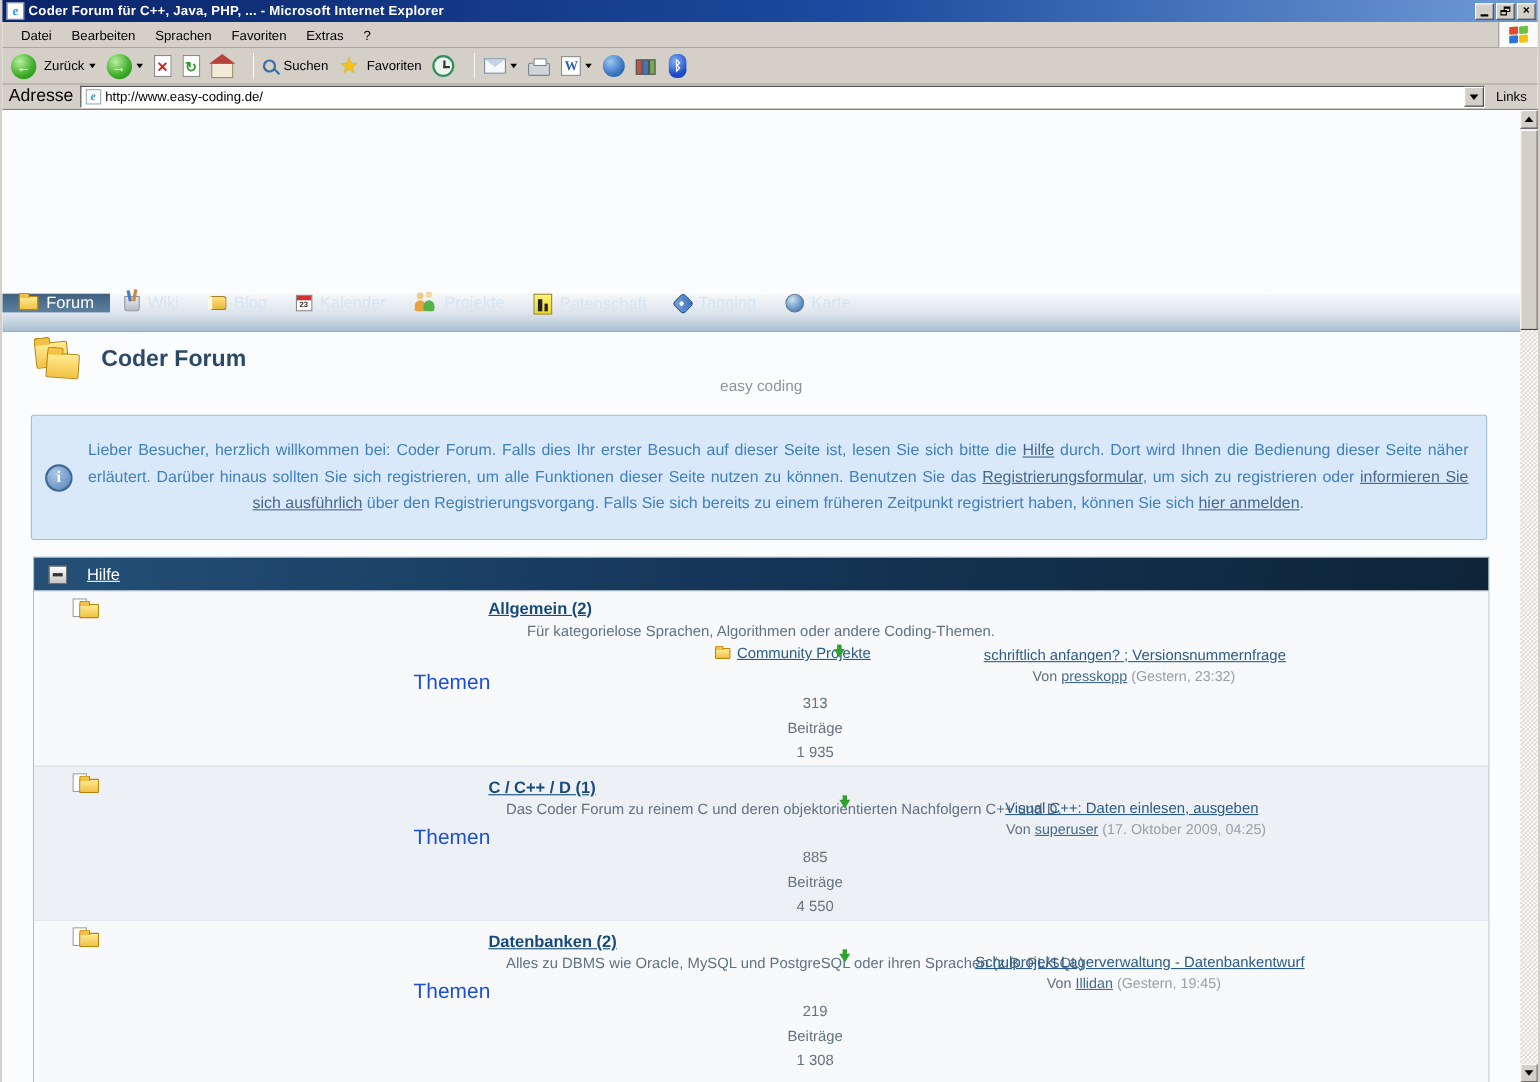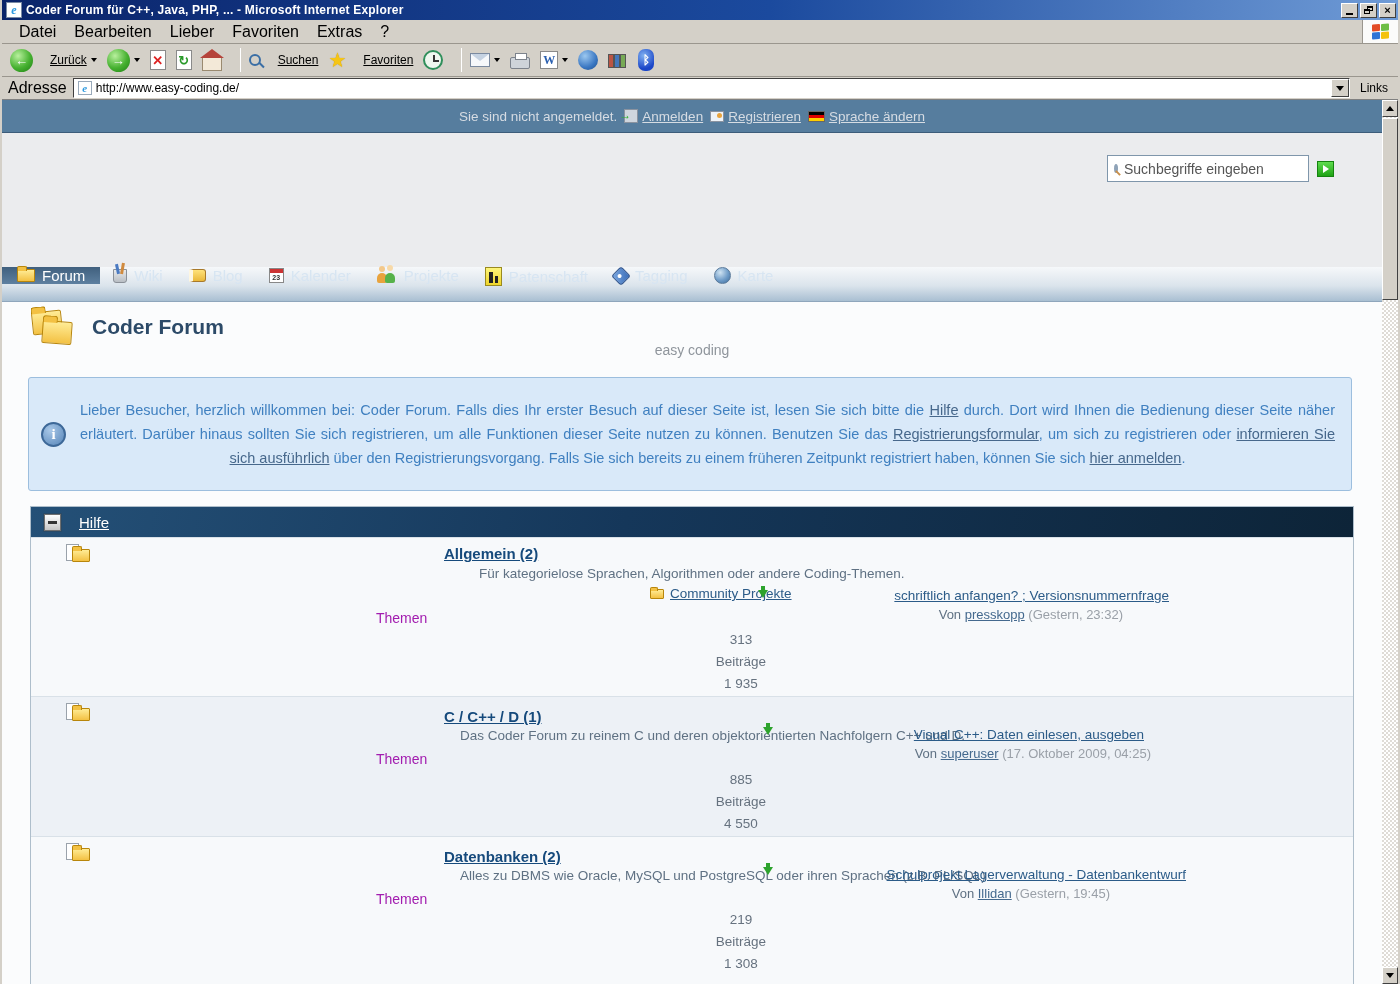--- a/index.html
+++ b/index.html
@@ -19,38 +19,38 @@
     display:flex; align-items:center; justify-content:center; font:bold 9px "Liberation Sans",sans-serif; color:#000; }
   .glyph-min { width:7px; height:2px; background:#000; margin-top:7px; }
   .glyph-restore { position:relative; width:9px; height:8px; }
   .glyph-restore i { position:absolute; border:1px solid #000; border-top-width:2px; width:6px; height:5px; display:block; }
   .glyph-restore i:first-child { right:0; top:0; } .glyph-restore i:last-child { left:0; bottom:0; background:#d4d0c8; }
   .glyph-close { font:bold 11px "Liberation Sans",sans-serif; line-height:1; }
 
   
   .menubar { position:absolute; left:0; top:20px; right:0; height:24px; background:#d4d0c8;
     border-bottom:1px solid #9a968e; display:flex; align-items:center; padding-left:8px; }
-  .menu-item { font-size:16px; color:#000; padding:3px 9px; cursor:default; }
+  .menu-item { font-size:12px; color:#000; padding:3px 9px; cursor:default; }
   .brand-panel { position:absolute; right:0; top:0; width:36px; height:23px; background:#fbfbfa;
     border-left:1px solid #9a968e; display:flex; align-items:center; justify-content:center; }
   .winflag { display:grid; grid-template-columns:8px 8px; grid-template-rows:7px 7px; gap:1px; transform:skewY(-4deg); }
   .winflag i { display:block; border-radius:1px; }
   .winflag i:nth-child(1){background:#e24b26;} .winflag i:nth-child(2){background:#6cbe45;}
   .winflag i:nth-child(3){background:#2e74d6;} .winflag i:nth-child(4){background:#f4c20d;}
 
   
   .toolbar { position:absolute; left:0; top:44px; right:0; height:33px; background:#d4d0c8;
     border-bottom:1px solid #9a968e; display:flex; align-items:center; padding-left:8px; font-size:12px; color:#000; }
   .tb-group { display:flex; align-items:center; margin-right:10px; }
   .tb-sep { width:1px; height:24px; background:#9a968e; border-right:1px solid #fff; margin:0 8px; }
   .sphere { width:23px; height:23px; border-radius:50%; display:flex; align-items:center; justify-content:center;
     color:#fff; font-weight:bold; font-size:13px; background:radial-gradient(circle at 35% 30%, #b9f09e, #46b130 55%, #1c7d12); }
   .caret-down { width:0; height:0; border-left:3px solid transparent; border-right:3px solid transparent;
     border-top:4px solid #000; margin-left:4px; }
-  .tb-label { margin-left:17px;text-decoration:underline; }
+  .tb-label { margin-left:7px; }
   .page-mini { position:relative; width:16px; height:20px; background:#fff; border:1px solid #8a8a8a; }
   .page-mini .ovl { position:absolute; left:1px; top:2px; right:1px; text-align:center; font-weight:bold; font-size:13px; line-height:15px; }
   .ovl.red { color:#d22; } .ovl.green { color:#2a9a2a; }
   .house { position:relative; width:20px; height:14px; background:#f3e9d8; border:1px solid #9a8a70; margin-top:7px; }
   .house:before { content:""; position:absolute; left:-3px; top:-9px; border-left:12px solid transparent;
     border-right:12px solid transparent; border-bottom:9px solid #b5433a; }
   .magnifier { position:relative; width:12px; height:12px; border:2px solid #3a6ea5; border-radius:50%; }
   .magnifier:after { content:""; position:absolute; width:7px; height:2px; background:#3a6ea5;
     transform:rotate(45deg); right:-6px; bottom:-2px; }
   .star { color:#f5c516; font-size:20px; text-shadow:0 0 1px #b8860b; line-height:1; }
@@ -193,21 +193,21 @@
   .sub-line { position:absolute; display:flex; align-items:center; gap:6px; }
   .sub-line .fold { width:14px; height:10px; } .sub-line .fold:before { width:6px; height:3px; top:-3px; }
   .sub-link { font-size:13.5px; color:#2b5b88; text-decoration:underline; }
   .green-dn { position:absolute; width:0; height:0; border-left:5px solid transparent; border-right:5px solid transparent;
     border-top:8px solid #2da32d; }
   .green-dn:before { content:""; position:absolute; left:-2px; top:-12px; width:4px; height:5px; background:#2da32d; }
   .last-link { position:absolute; font-size:13.5px; color:#2b5b88; text-decoration:underline; white-space:nowrap; }
   .byline { position:absolute; font-size:13px; color:#5f7183; white-space:nowrap; }
   .byline a { color:#44698e; text-decoration:underline; }
   .byline .dt { color:#9aa0a8; }
-  .stat-label { position:absolute; left:345px; font-size:14px; color:#a21caf; }
+  .stat-label { position:absolute; left:345px; font-size:19px; color:#1d4ed8; }
   .stat-col { position:absolute; left:545px; width:330px; text-align:center; font-size:13.5px; color:#66727f; }
 </style>
 </head>
 <body>
 
 <div class="screen">
 
   <div class="titlebar">
     <span class="ie-doc-icon">e</span>
     <span class="win-title">Coder Forum für C++, Java, PHP, ... - Microsoft Internet Explorer</span>
@@ -223,21 +223,21 @@
         </span>
       <span class="wbtn">
           <span class="glyph-close">×</span>
         </span>
     </span>
   </div>
 
   <div class="menubar">
     <span class="menu-item">Datei</span>
     <span class="menu-item">Bearbeiten</span>
-    <span class="menu-item">Lieber</span>
+    <span class="menu-item">Sprachen</span>
     <span class="menu-item">Favoriten</span>
     <span class="menu-item">Extras</span>
     <span class="menu-item">?</span>
     <span class="brand-panel">
         <span class="winflag">
           <i></i>
           <i></i>
           <i></i>
           <i></i>
         </span>
@@ -314,49 +314,21 @@
       <span class="addr-drop">
           <span class="tri-dn"></span>
         </span>
     </span>
     <span class="links-label">Links</span>
   </div>
 
   <div class="viewport">
     <div class="vp-inner">
 
-      <div class="site-banner">
-        <span>Sie sind nicht angemeldet.</span>
-        <a href="#">
-          <span class="ic-login"></span>
-          <span>Anmelden</span>
-        </a>
-        <a href="#">
-          <span class="ic-register"></span>
-          <span>Registrieren</span>
-        </a>
-        <a href="#">
-          <span class="flag-de">
-              <i></i>
-              <i></i>
-              <i></i>
-            </span>
-          <span>Sprache ändern</span>
-        </a>
-      </div>
-
-      <div class="top-strip">
-        <span class="searchbox">
-          <span class="search-mag"></span>
-          <input class="search-input" type="text" placeholder="Suchbegriffe eingeben" style="">
-        </span>
-        <span class="go-btn">
-            <i></i>
-          </span>
-      </div>
+
 
       <div class="navbar">
         <span class="navtab active">
           <span class="fold"></span>
           <span>Forum</span>
         </span>
         <span class="navtab">
           <span class="ic-wiki"></span>
           <span>Wiki</span>
         </span>

